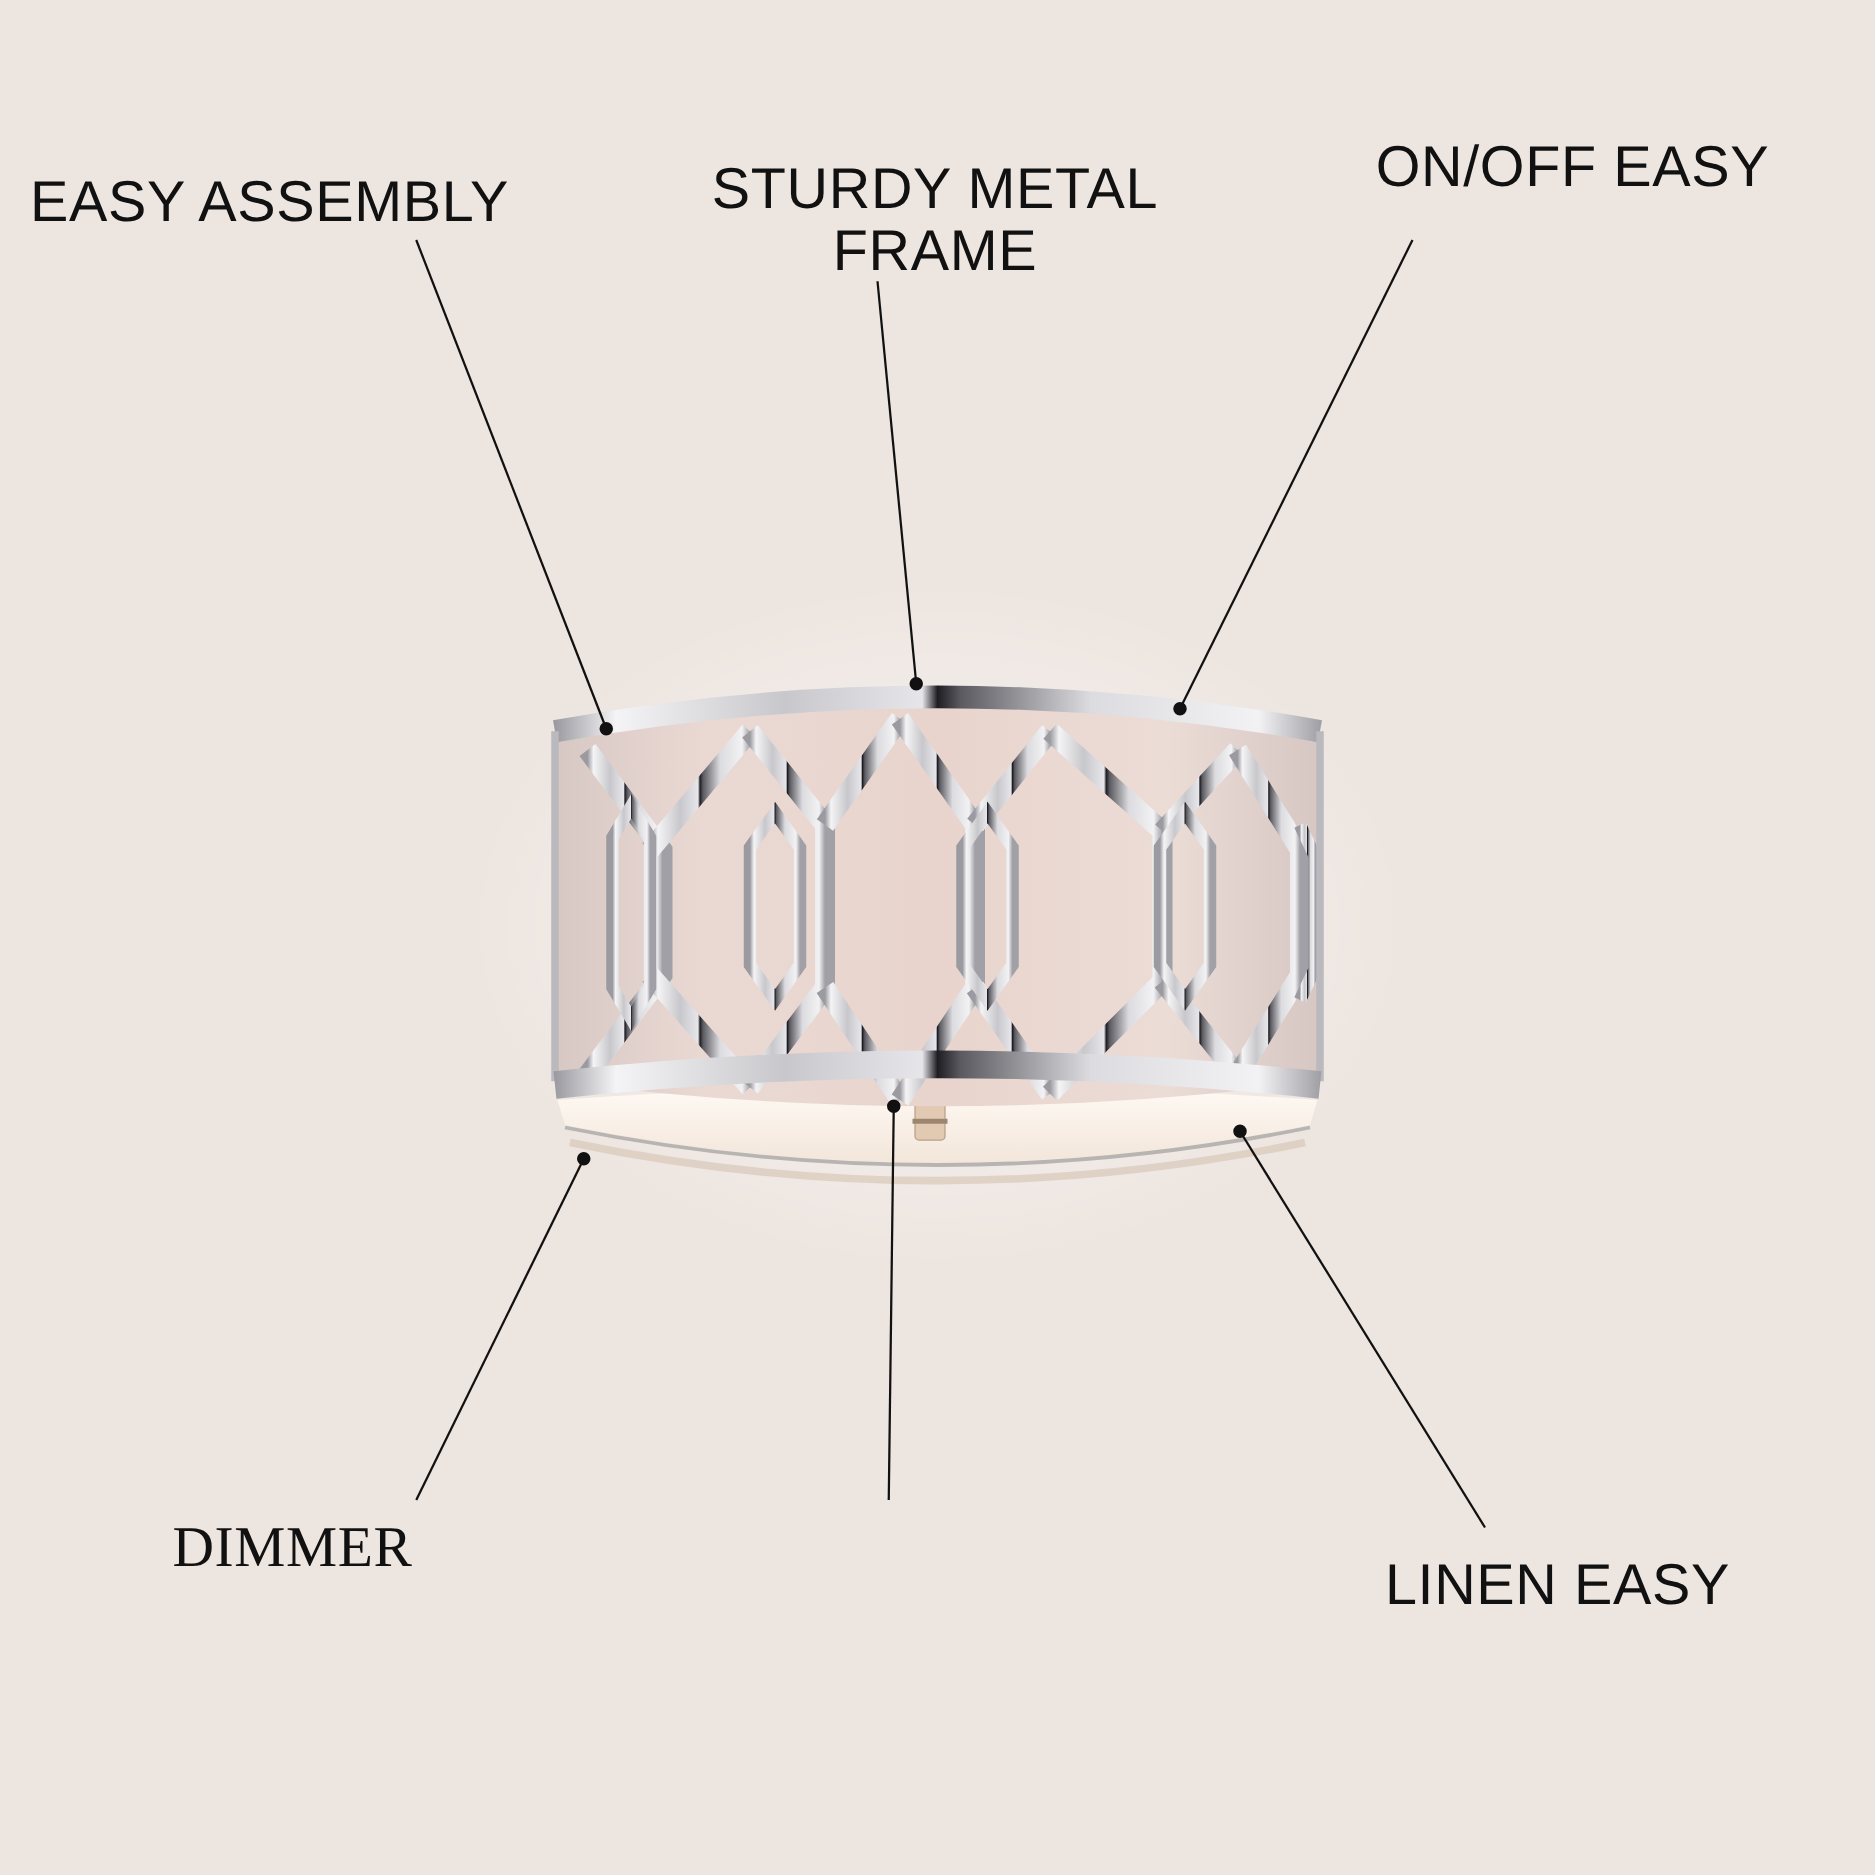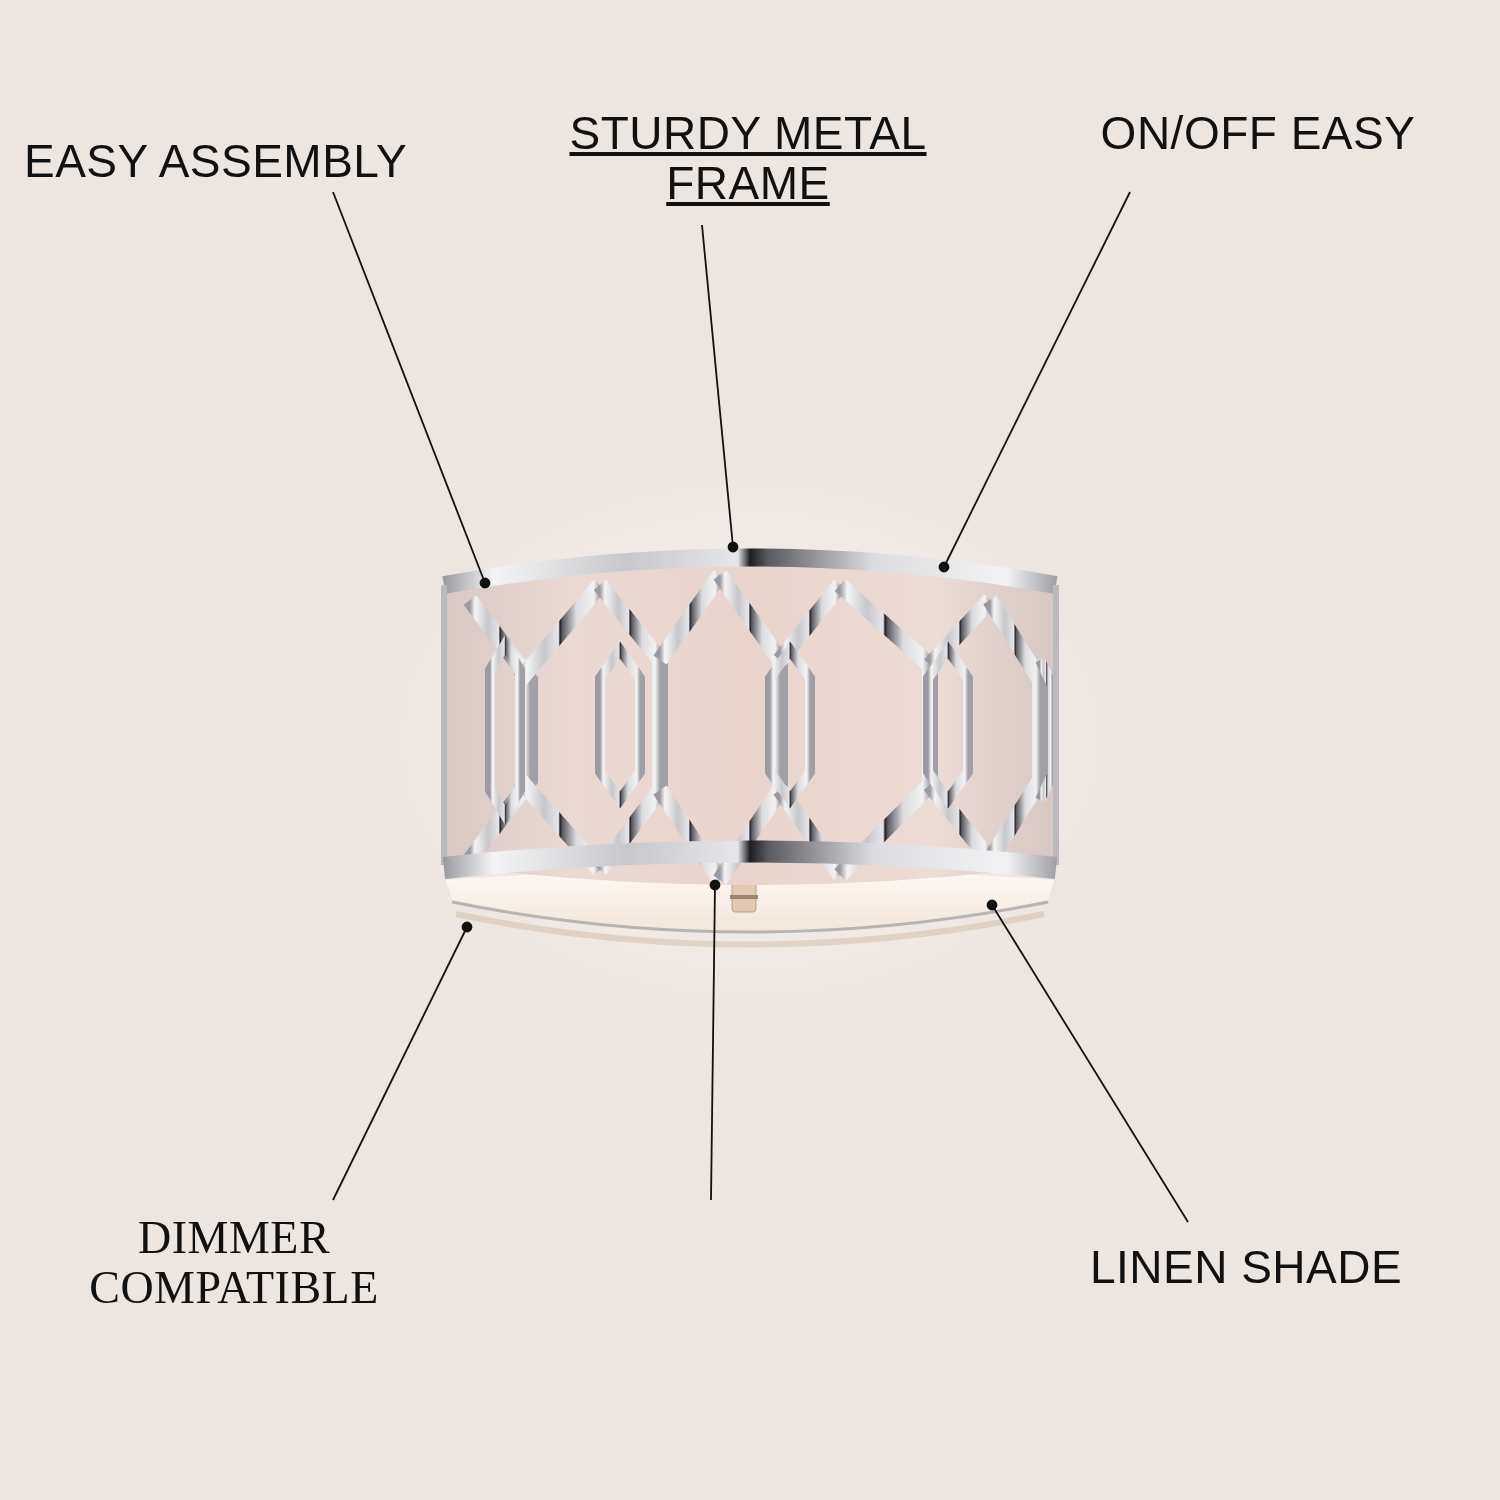--- a/index.html
+++ b/index.html
@@ -150,32 +150,31 @@
 
       <line x1="1188" y1="1222" x2="992" y2="905"></line>
       <circle cx="992" cy="905" r="4.5"></circle>
     </g>
   </svg>
 
   <div class="callout-label left" style="left:24px; top:136px;">
     <span class="line">EASY ASSEMBLY</span>
   </div>
 
-  <div class="callout-label" style="left:548px; top:108px; width:400px;text-decoration:underline;">
+  <div class="callout-label" style="left:548px; top:125px; width:400px;">
     <span class="line">STURDY METAL</span>
     <span class="line">FRAME</span>
   </div>
 
   <div class="callout-label" style="left:1068px; top:108px; width:380px;">
     <span class="line">ON/OFF EASY</span>
   </div>
 
   <div class="callout-label" style="left:64px; top:1213px; width:340px;font-family:Liberation Serif, serif;">
     <span class="line">DIMMER</span>
-    <span class="line">COMPATIBLE</span>
   </div>
 
 
   <div class="callout-label" style="left:1066px; top:1242px; width:360px;">
-    <span class="line">LINEN SHADE</span>
+    <span class="line">LINEN EASY</span>
   </div>
 
 </div>
 
 </body></html>

